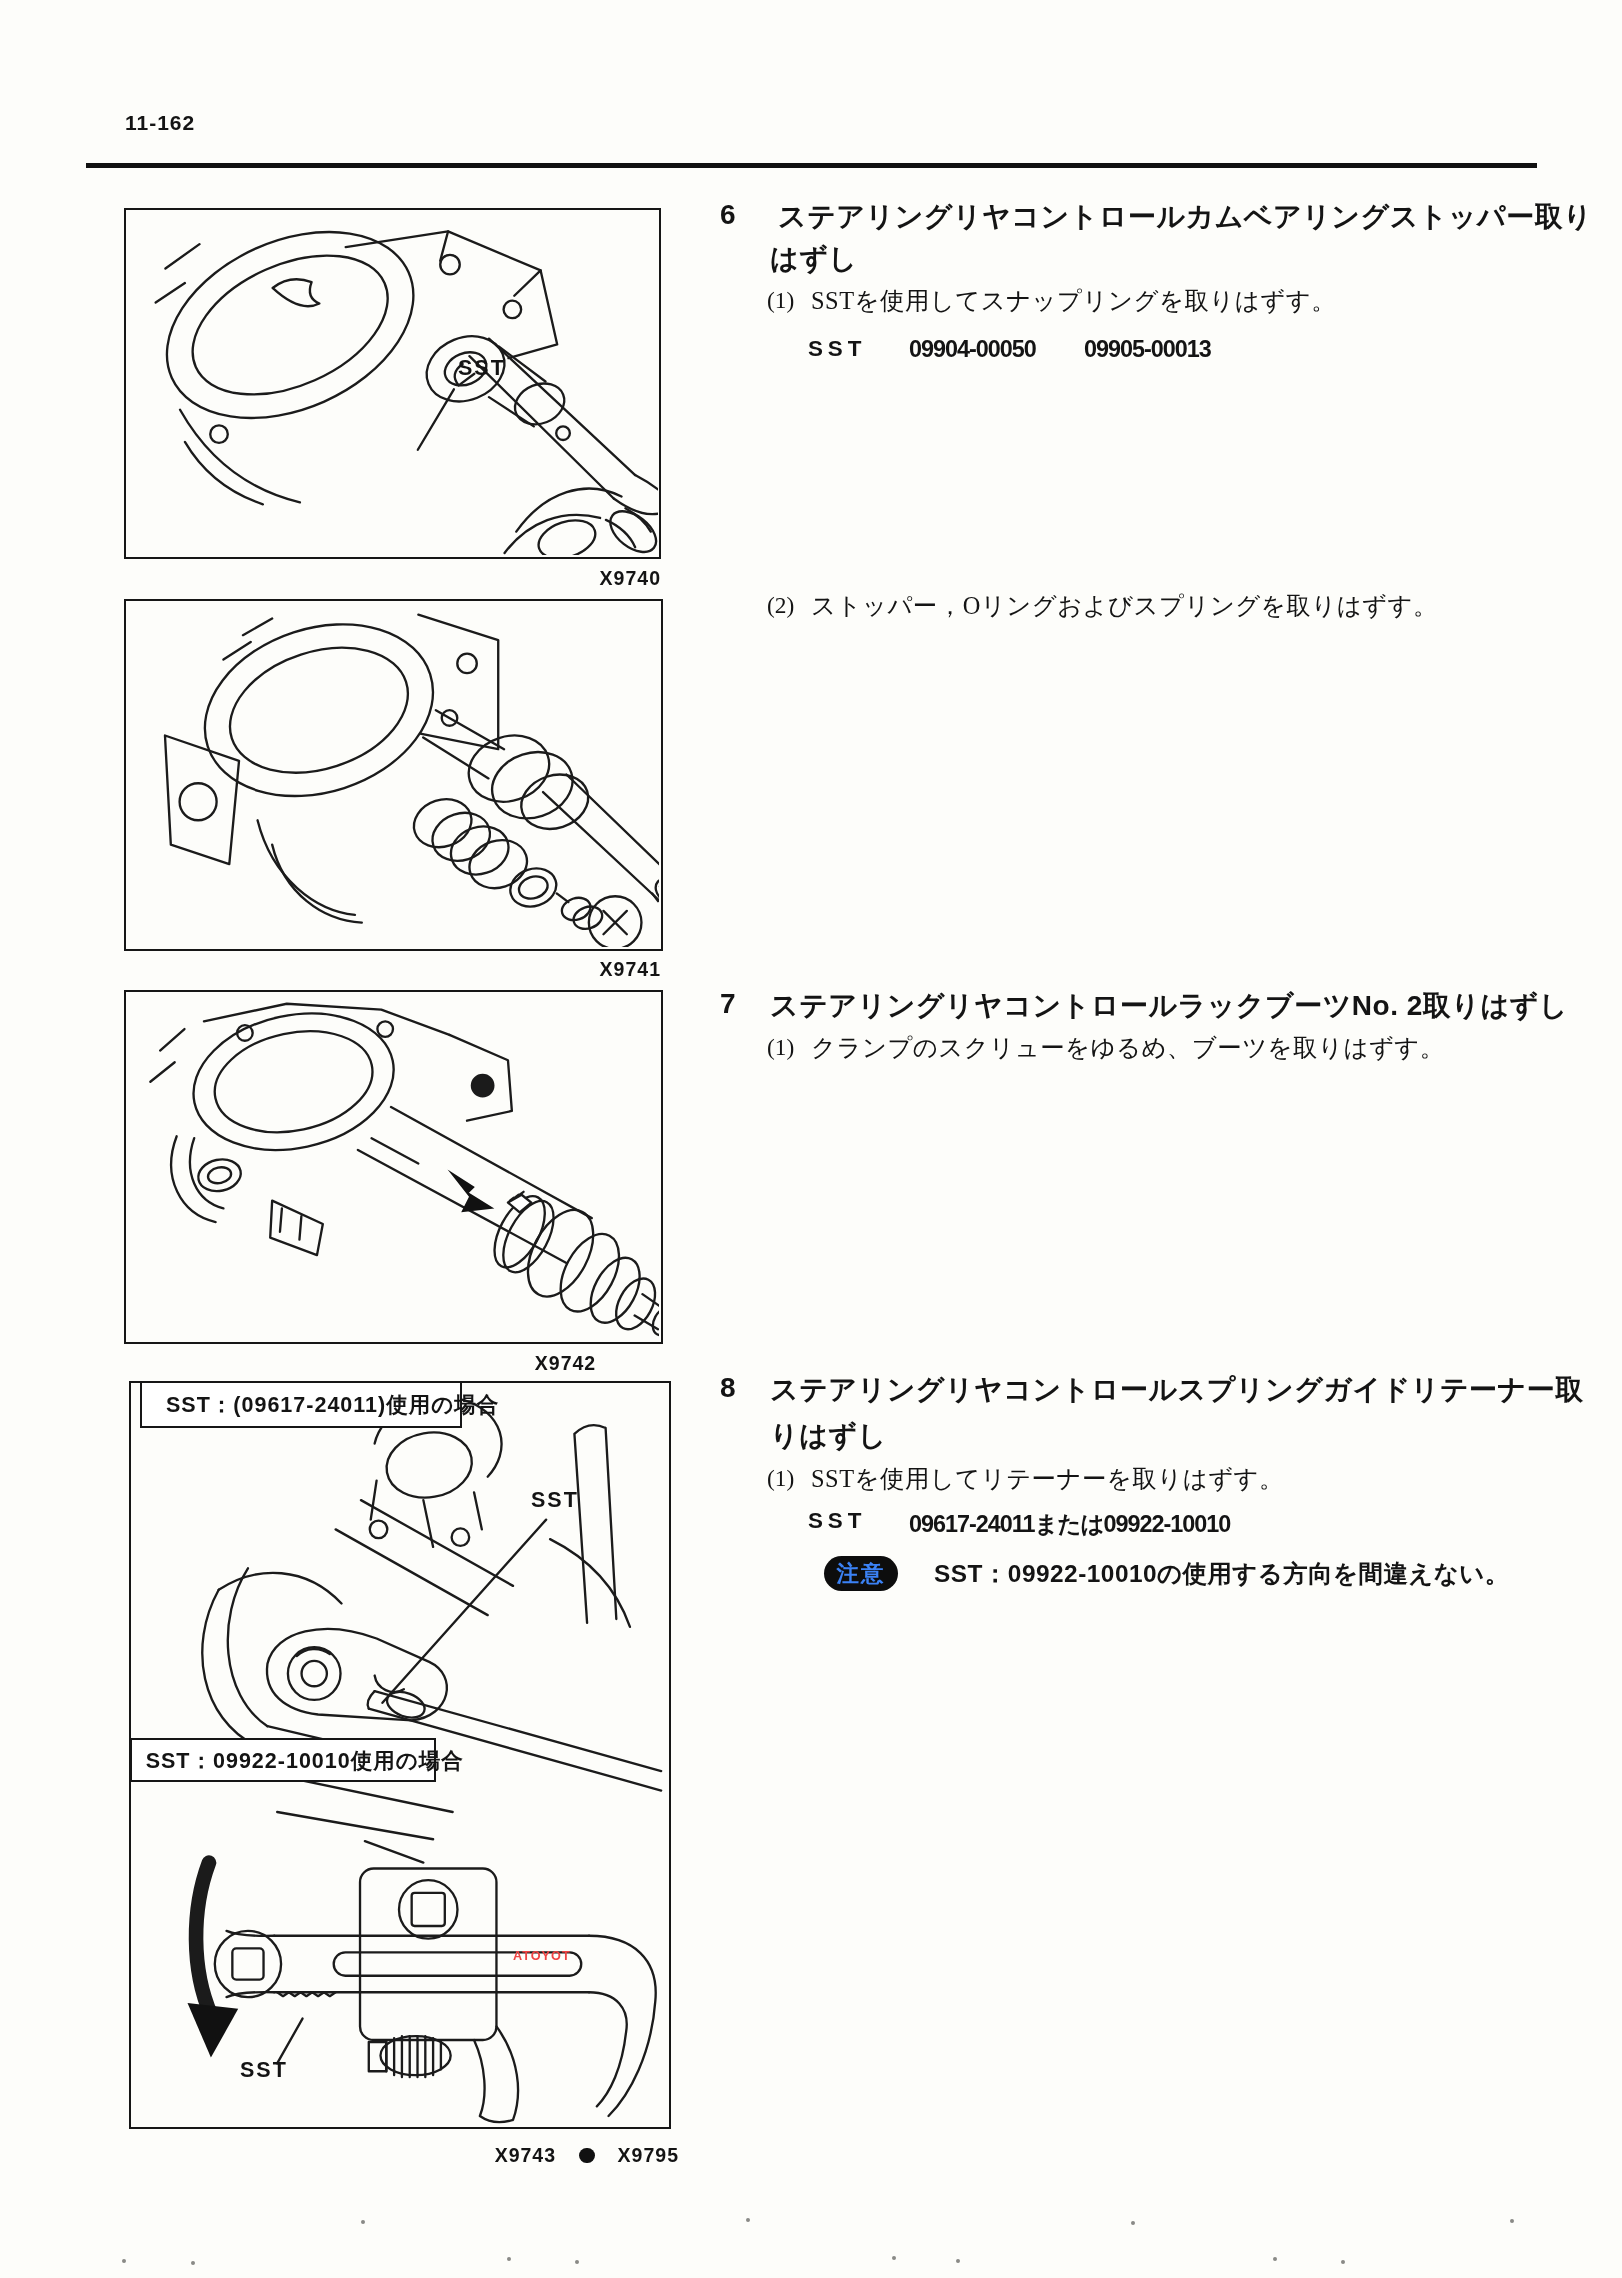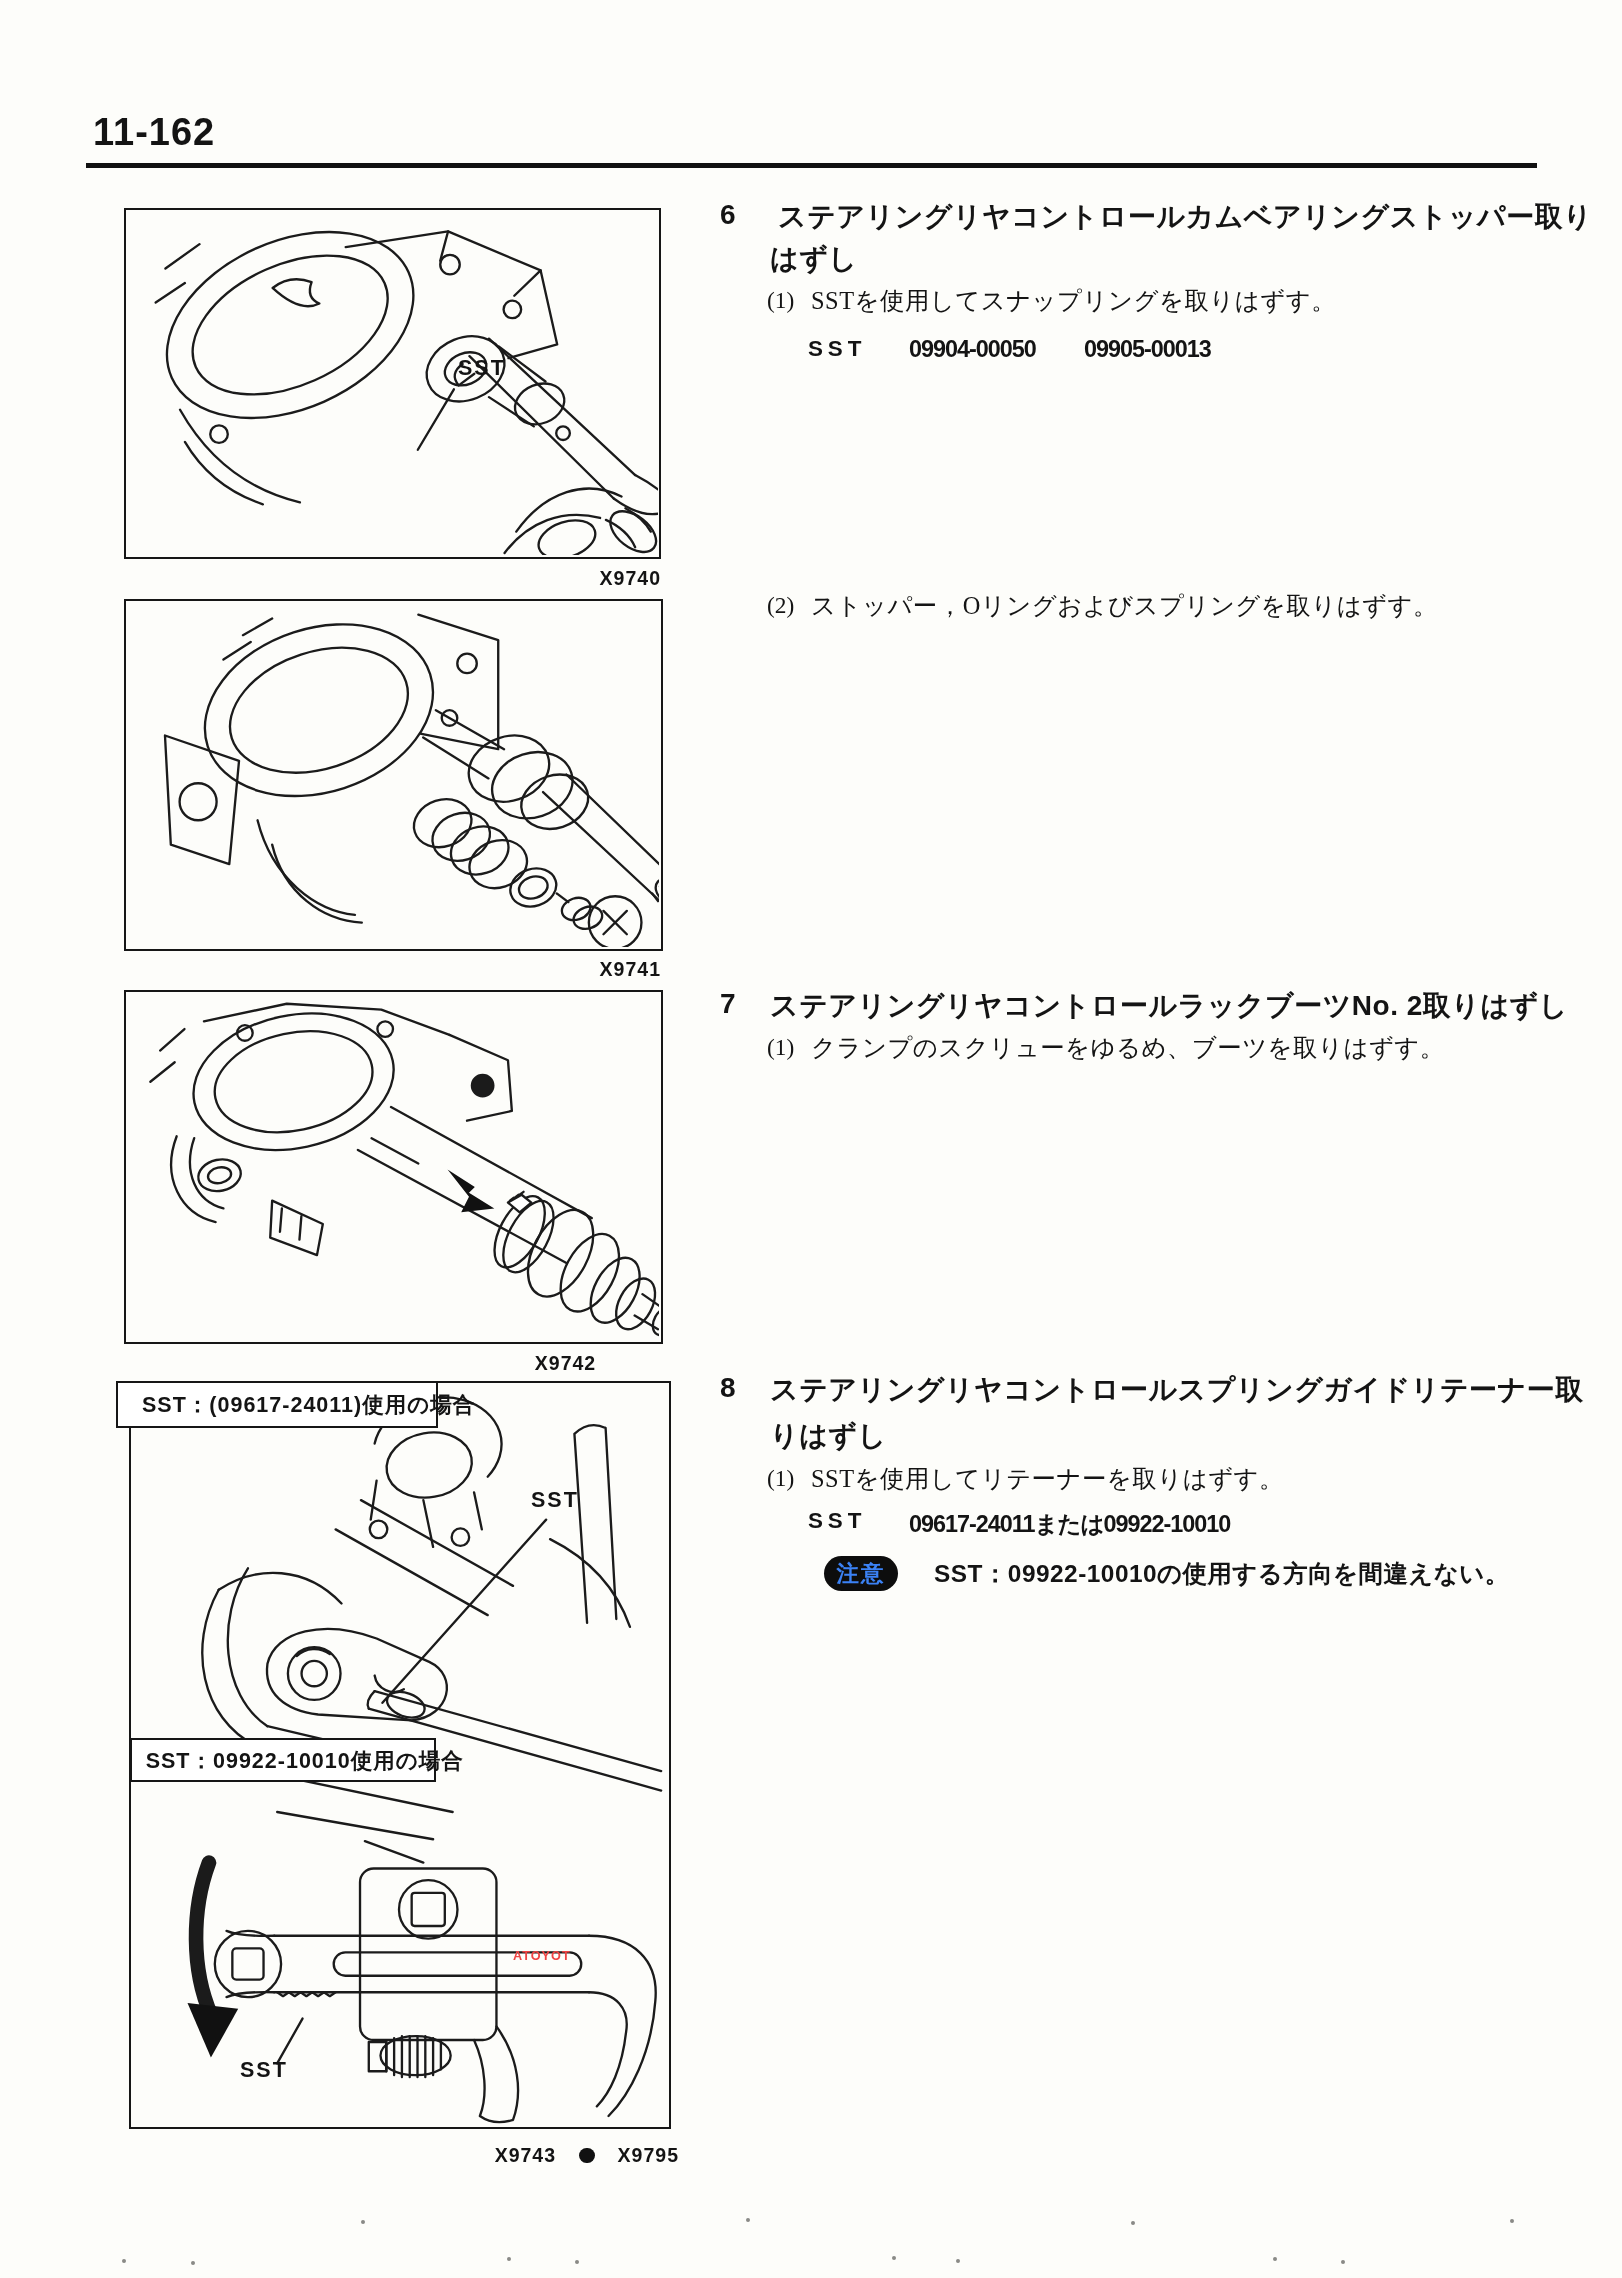--- a/index.html
+++ b/index.html
@@ -1,20 +1,20 @@
 <!DOCTYPE html>
 <html><head>
 <meta charset="utf-8">
 <style>
   html,body{margin:0;padding:0;background:#e8e8e4;}
   .page{position:relative;width:1623px;height:2278px;background:#fdfdfa;
         font-family:"Liberation Sans",sans-serif;color:#141414;overflow:hidden;}
   .abs{position:absolute;}
   
-  .page-num{font-size:38px;font-weight:700;letter-spacing:1px;}
+  .page-num{font-size:21px;font-weight:700;letter-spacing:1px;margin-left:32px;}
   .hdr-title{font-size:26px;font-weight:700;letter-spacing:1px;white-space:nowrap;}
   .hdr-rule{background:#111;height:4.9px;}
   
   .fig-box{border:2.9px solid #161616;background:#fdfdfa;box-sizing:border-box;}
   .fig-id{font-size:19.5px;font-weight:700;letter-spacing:1px;white-space:nowrap;}
   .fig-id-row{display:flex;align-items:center;justify-content:flex-end;gap:23px;}
   .dot-sep{width:15.6px;height:15.6px;border-radius:50%;background:#111;display:inline-block;}
   .callout{font-size:21.5px;font-weight:700;letter-spacing:2px;}
   .cap-box{border:2.9px solid #161616;background:#fff;box-sizing:border-box;
            display:flex;align-items:center;padding-left:13.7px;
@@ -238,21 +238,21 @@
           <path d="M80,492 C62,540 62,602 82,648" stroke-width="15"></path>
           <polygon points="58,636 110,642 82,692" fill="#111" stroke="none"></polygon>
         </g>
         <line x1="150" y1="698" x2="176" y2="652"></line>
       </g>
     </svg>
     <span class="abs callout" style="left:400px;top:105px;">SST</span>
     <span class="abs callout" style="left:109px;top:675px;">SST</span>
     <span class="abs brand" style="left:382px;top:566px;">ATOYOT</span>
   </div>
-  <div class="abs cap-box" style="left:116px;top:1381px;width:322px;height:47px;padding-left:24px;">SST：(09617-24011)使用の場合</div>
+  <div class="abs cap-box" style="left:140px;top:1381px;width:322px;height:47px;padding-left:24px;">SST：(09617-24011)使用の場合</div>
   <div class="abs cap-box" style="left:130px;top:1738px;width:306px;height:44px;text-align:right;">SST：09922-10010使用の場合</div>
   <div class="abs fig-id-row" style="left:390px;top:2144px;width:289px;">
     <span class="fig-id">X9743</span>
     <span class="dot-sep"></span>
     <span class="fig-id">X9795</span>
   </div>
 
   <div>
     <div class="abs step-no" style="left:720px;top:199px;">6</div>
     <div class="abs step-title" style="left:770px;top:198px;margin-left:8px;">ステアリングリヤコントロールカムベアリングストッパー取り</div>

